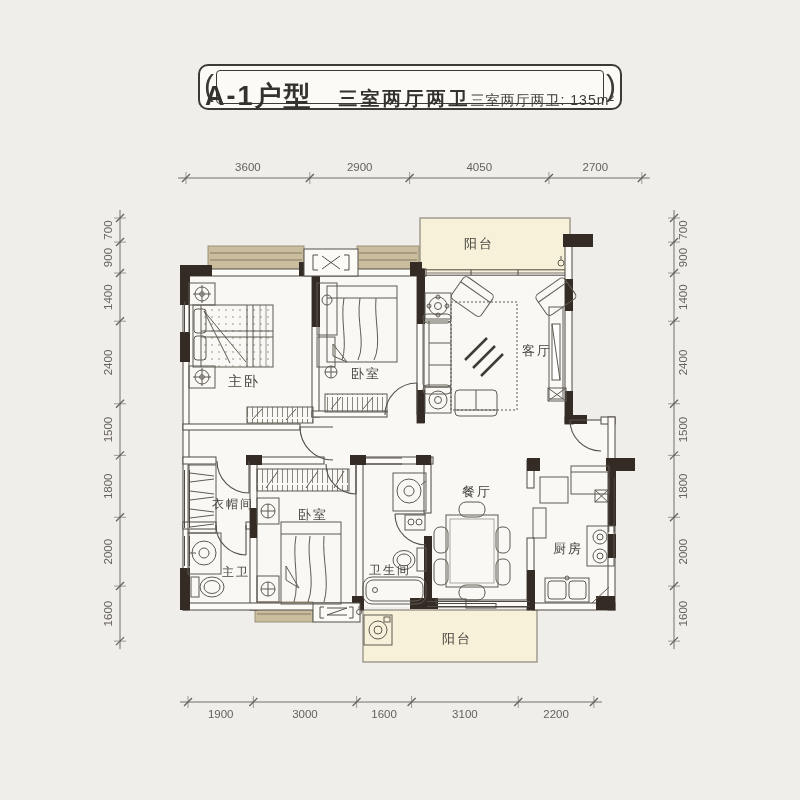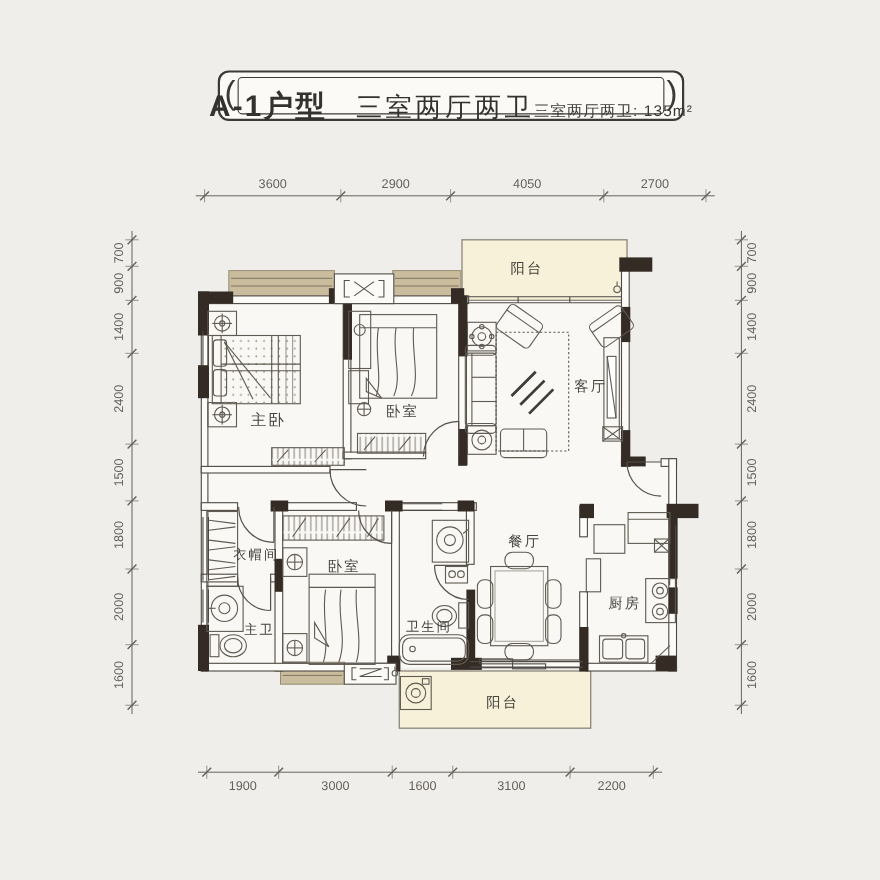--- a/index.html
+++ b/index.html
@@ -23,21 +23,21 @@
     display:flex;align-items:baseline;justify-content:center;
     padding-top:7px;box-sizing:border-box;white-space:nowrap;
   }
   .orn{
     position:absolute;top:50%;transform:translateY(-54%);
     font-size:30px;font-weight:200;color:#3c3a36;line-height:1;
   }
   .orn.left{left:4px;}
   .orn.right{right:4px;}
   .unit{font-size:27px;font-weight:bold;letter-spacing:2px;color:#34322e;}
-  .layout{font-size:24px;font-weight:normal;letter-spacing:3px;color:#34322e;margin-left:26px;}
+  .layout{font-size:19px;font-weight:bold;letter-spacing:3px;color:#34322e;margin-left:26px;}
   .area{font-size:14px;letter-spacing:1px;color:#3c3a36;}
   svg{position:absolute;left:0;top:0;}
   text{font-family:"Liberation Sans","DejaVu Sans",sans-serif;}
 </style>
 </head>
 <body>
 
 <div class="banner">
   <span class="orn left">(</span>
   <div class="banner-frame">

